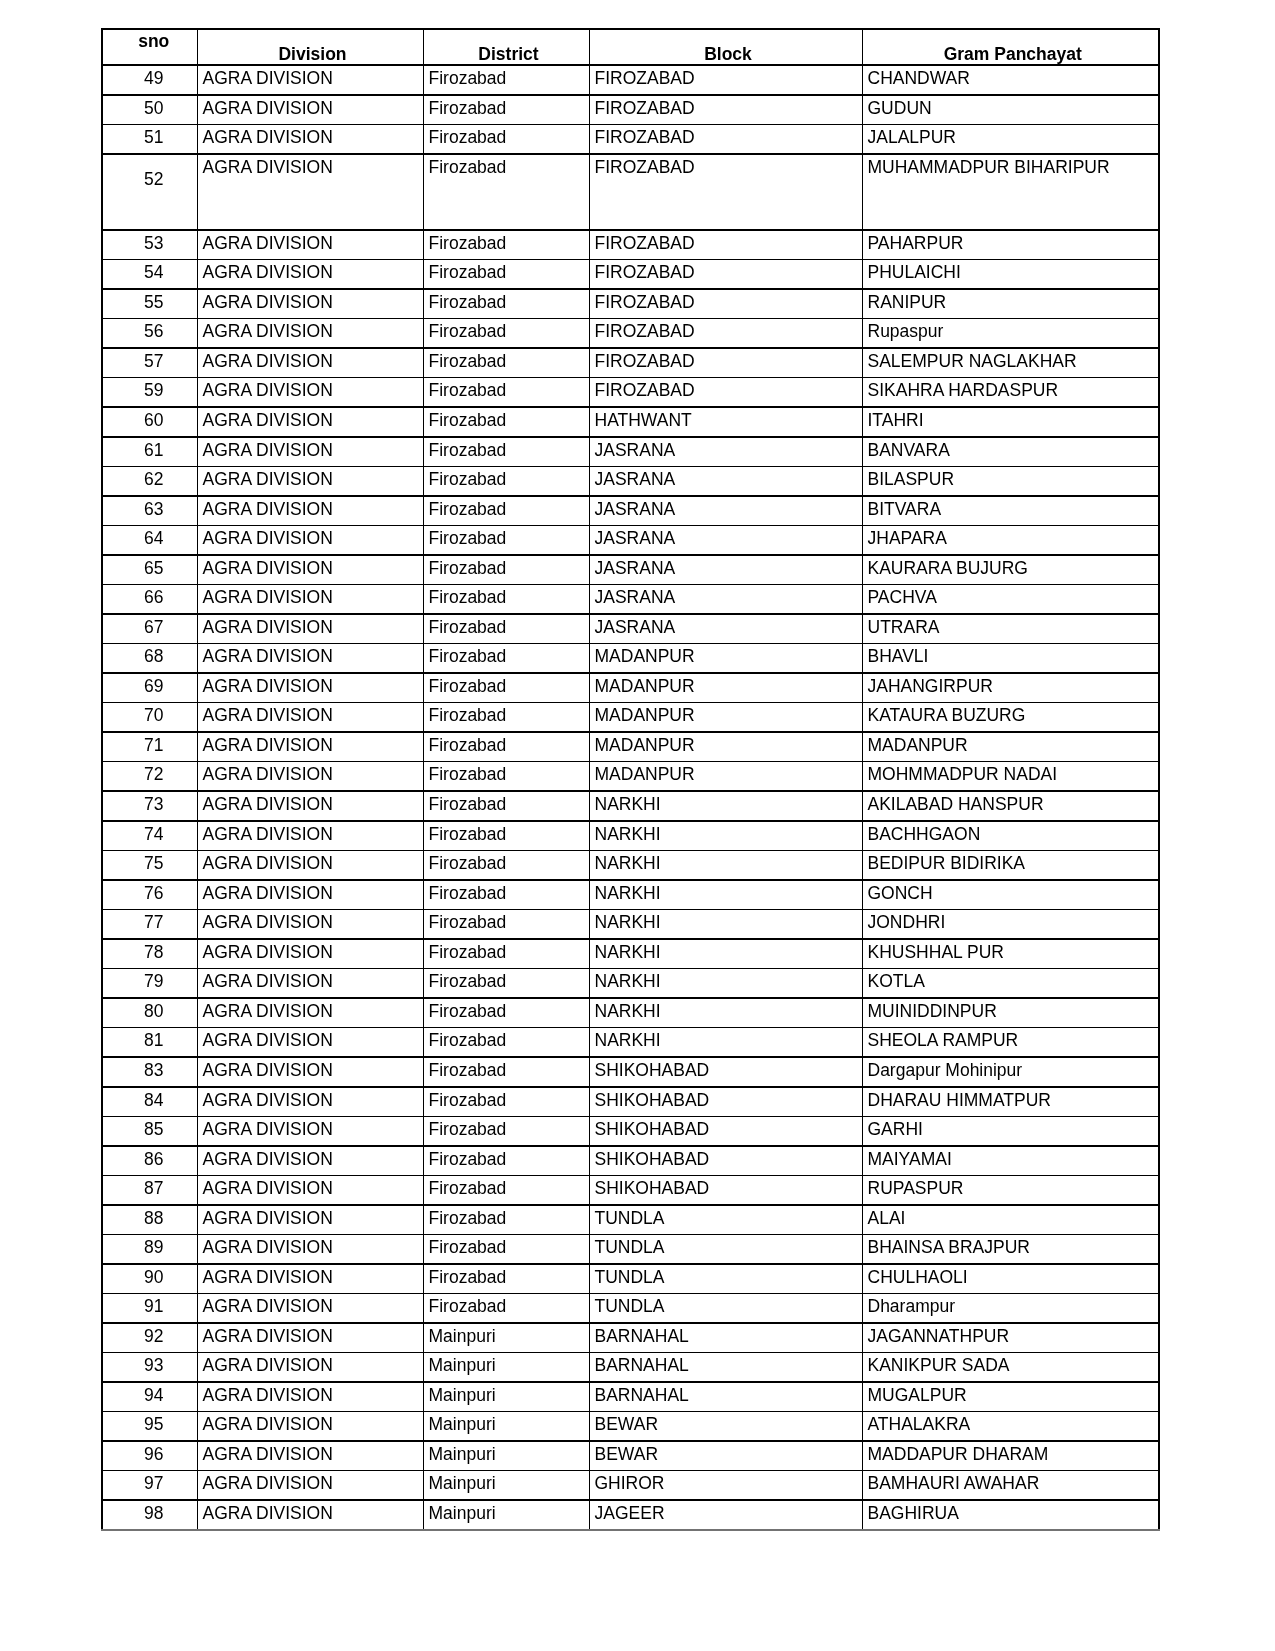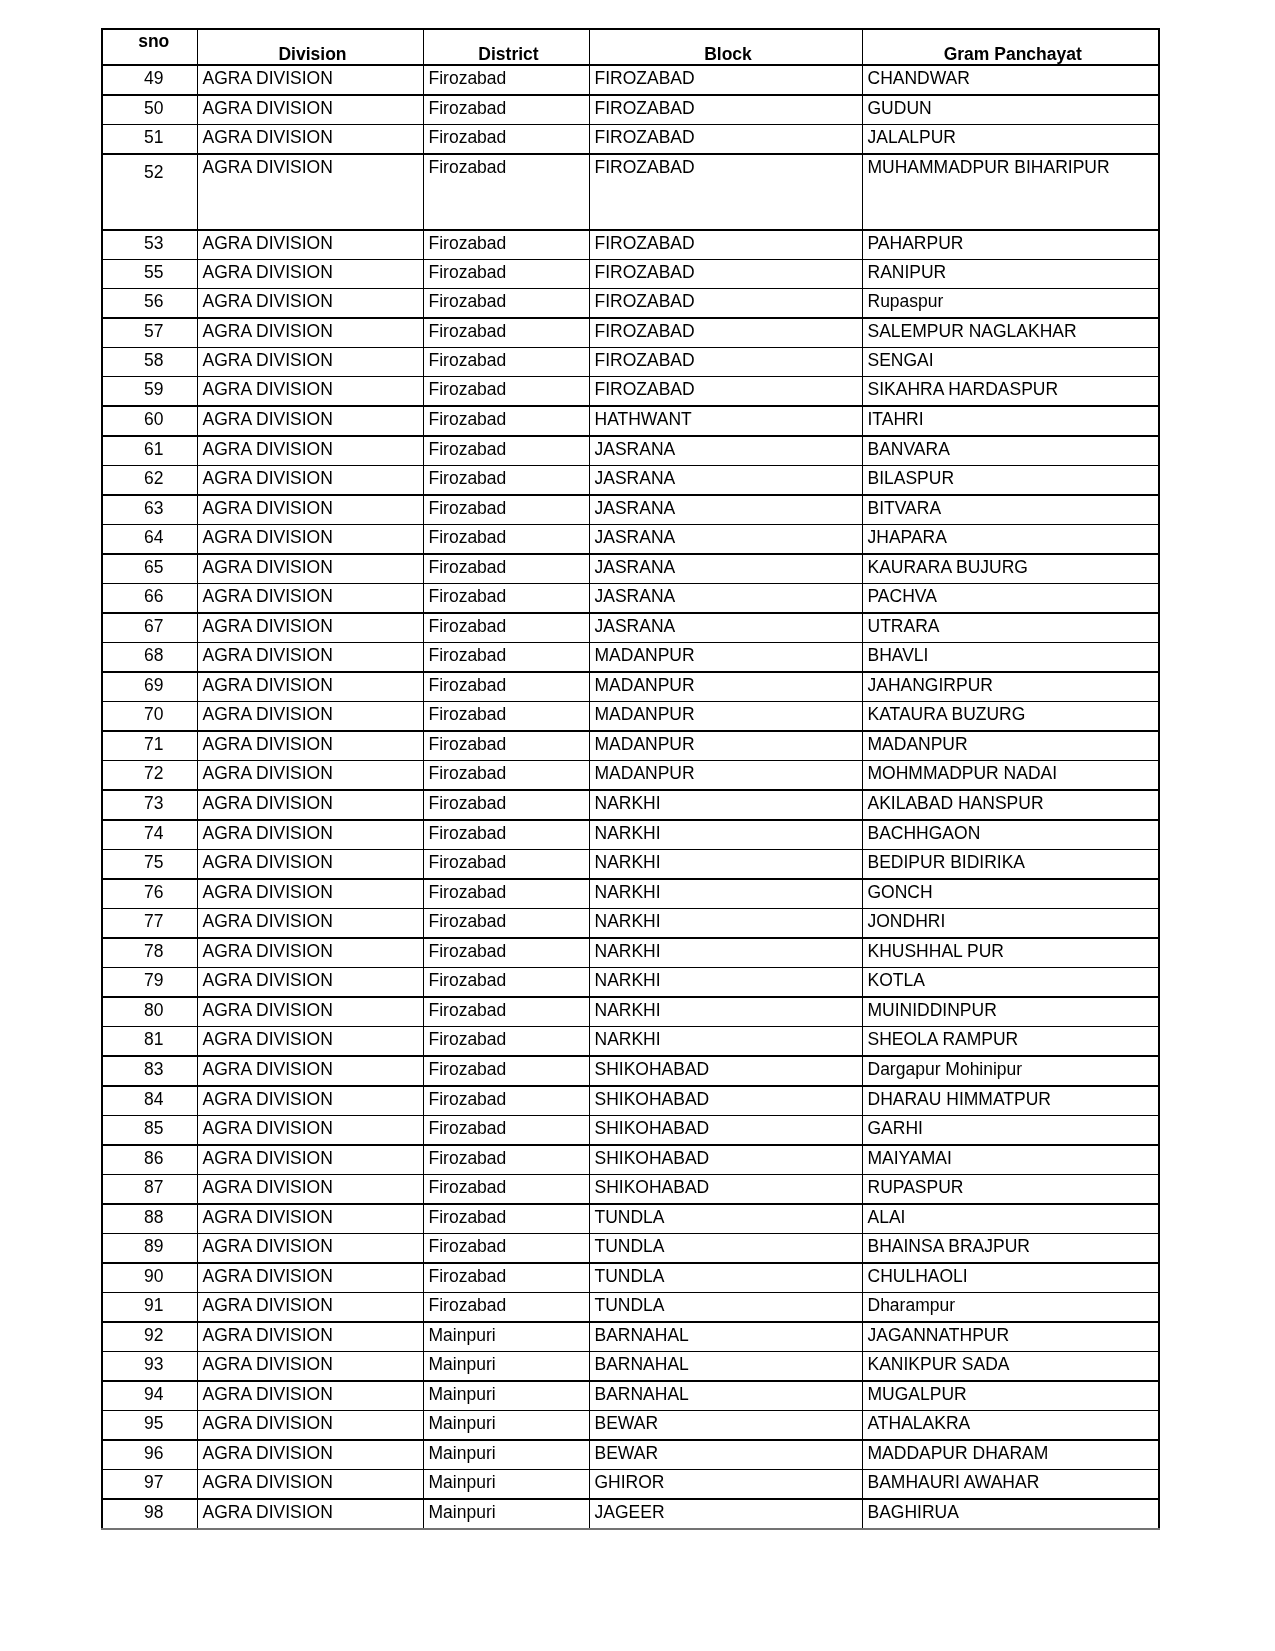--- a/index.html
+++ b/index.html
@@ -78,21 +78,21 @@
   .cell-sno {
     display: block;
     text-align: center;
     padding: 4px 0 0 0;
     margin-left: 8px;
   }
   td.sno-cell {
     vertical-align: middle;
   }
   tr.tall td.sno-cell .cell-sno {
-    padding-top: 9px;
+    padding-top: 16px;
   }
   th .cell { padding-top: 16px; }
   th .cell-sno { padding-top: 3px; }
   table.gp-table tbody tr:last-child > td {
     border-bottom: 2px solid #737373;
   }
   table.gp-table th:first-child,
   table.gp-table td:first-child {
     border-left: 2px solid #000000;
   }
@@ -213,20 +213,37 @@
             <td>
               <span class="cell">Firozabad</span>
             </td>
             <td>
               <span class="cell">FIROZABAD</span>
             </td>
             <td>
               <span class="cell">PAHARPUR</span>
             </td>
           </tr>
+          <tr class="thick">
+            <td class="sno-cell">
+              <span class="cell-sno">54</span>
+            </td>
+            <td>
+              <span class="cell">AGRA DIVISION</span>
+            </td>
+            <td>
+              <span class="cell">Firozabad</span>
+            </td>
+            <td>
+              <span class="cell">FIROZABAD</span>
+            </td>
+            <td>
+              <span class="cell">PHULAICHI</span>
+            </td>
+          </tr>
           <tr>
             <td class="sno-cell">
               <span class="cell-sno">55</span>
             </td>
             <td>
               <span class="cell">AGRA DIVISION</span>
             </td>
             <td>
               <span class="cell">Firozabad</span>
             </td>
@@ -262,37 +279,20 @@
               <span class="cell">AGRA DIVISION</span>
             </td>
             <td>
               <span class="cell">Firozabad</span>
             </td>
             <td>
               <span class="cell">FIROZABAD</span>
             </td>
             <td>
               <span class="cell">SALEMPUR NAGLAKHAR</span>
-            </td>
-          </tr>
-          <tr>
-            <td class="sno-cell">
-              <span class="cell-sno">58</span>
-            </td>
-            <td>
-              <span class="cell">AGRA DIVISION</span>
-            </td>
-            <td>
-              <span class="cell">Firozabad</span>
-            </td>
-            <td>
-              <span class="cell">FIROZABAD</span>
-            </td>
-            <td>
-              <span class="cell">SENGAI</span>
             </td>
           </tr>
           <tr class="thick">
             <td class="sno-cell">
               <span class="cell-sno">59</span>
             </td>
             <td>
               <span class="cell">AGRA DIVISION</span>
             </td>
             <td>

